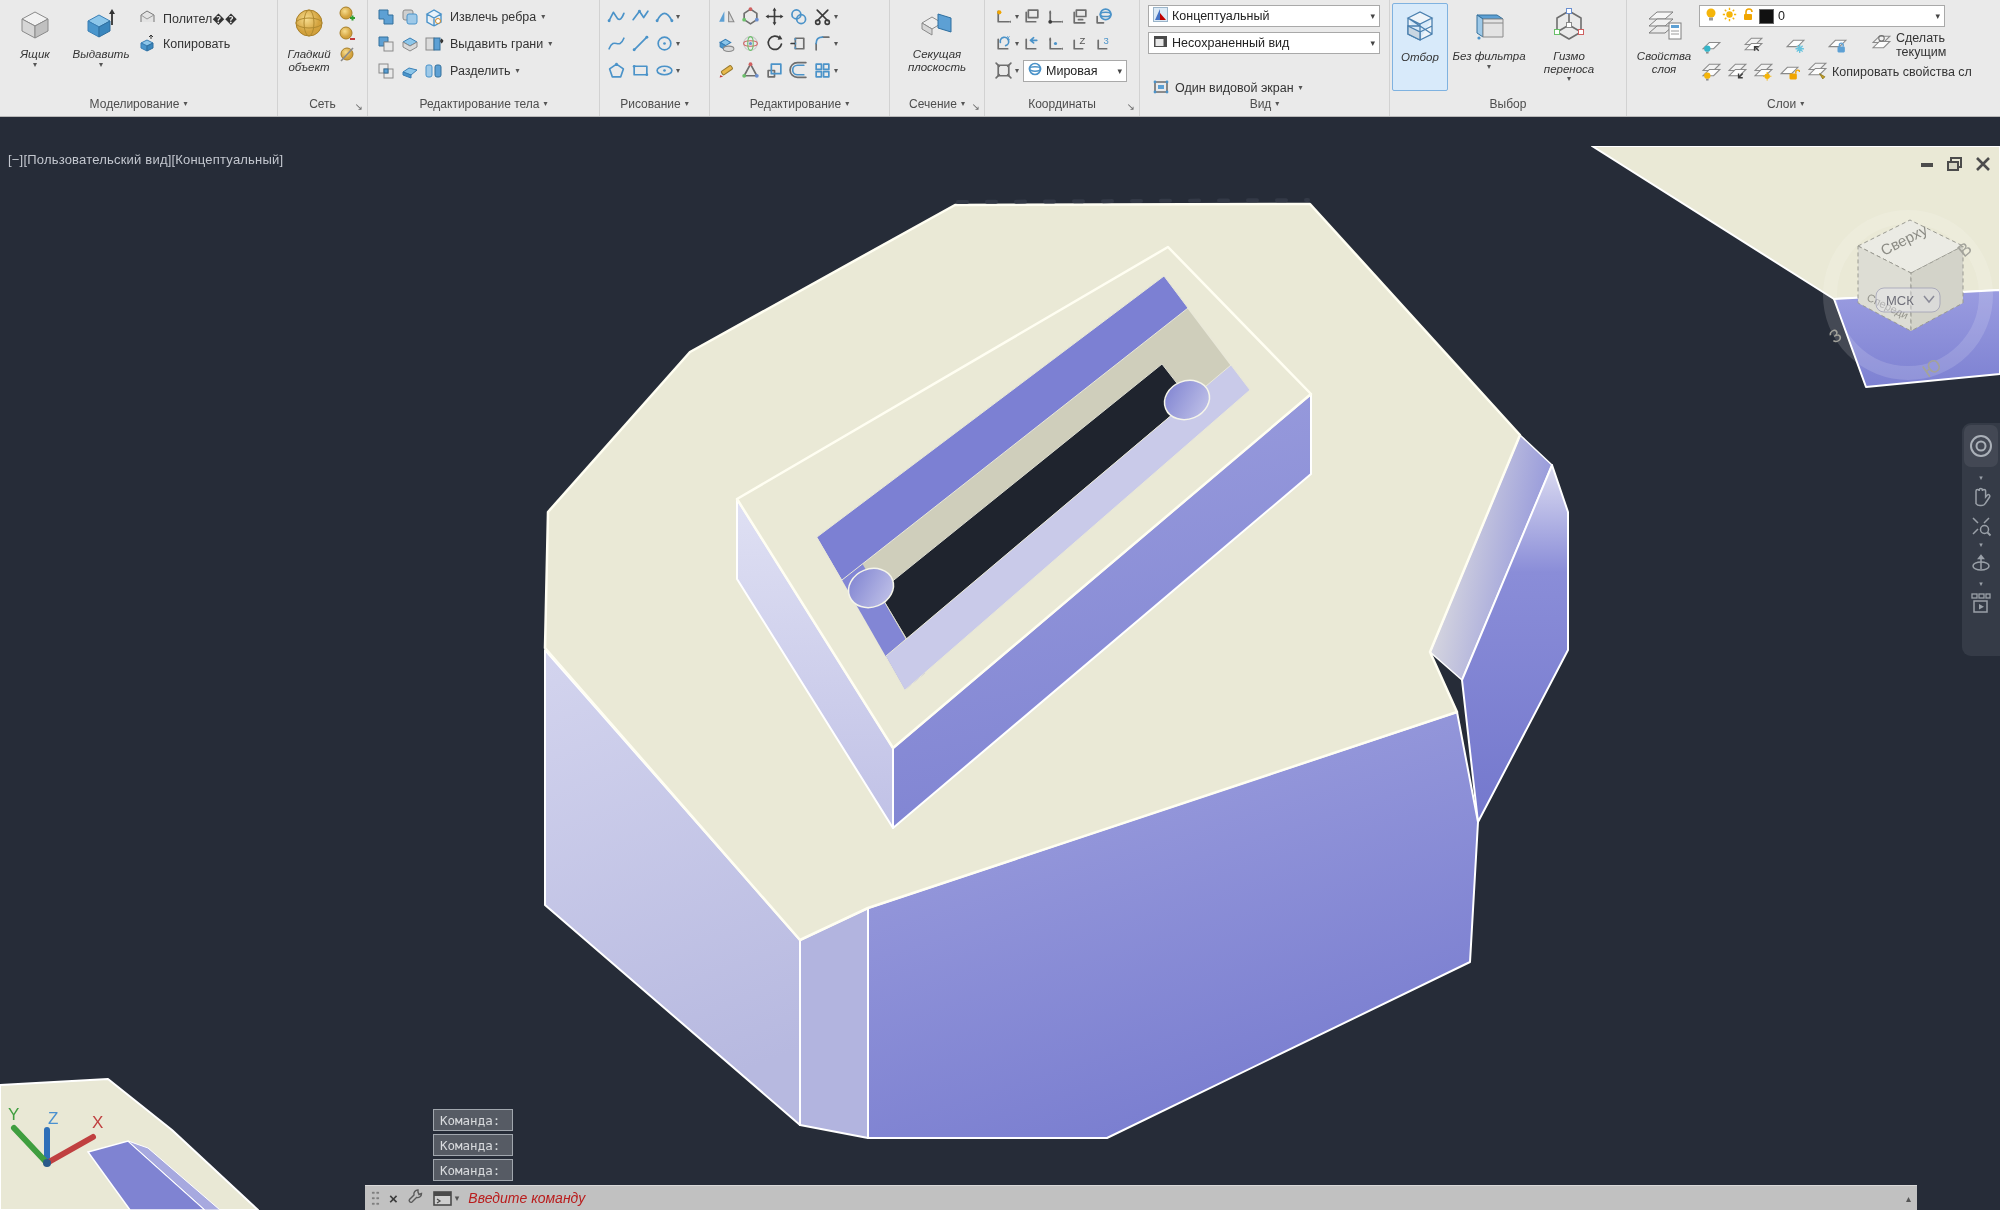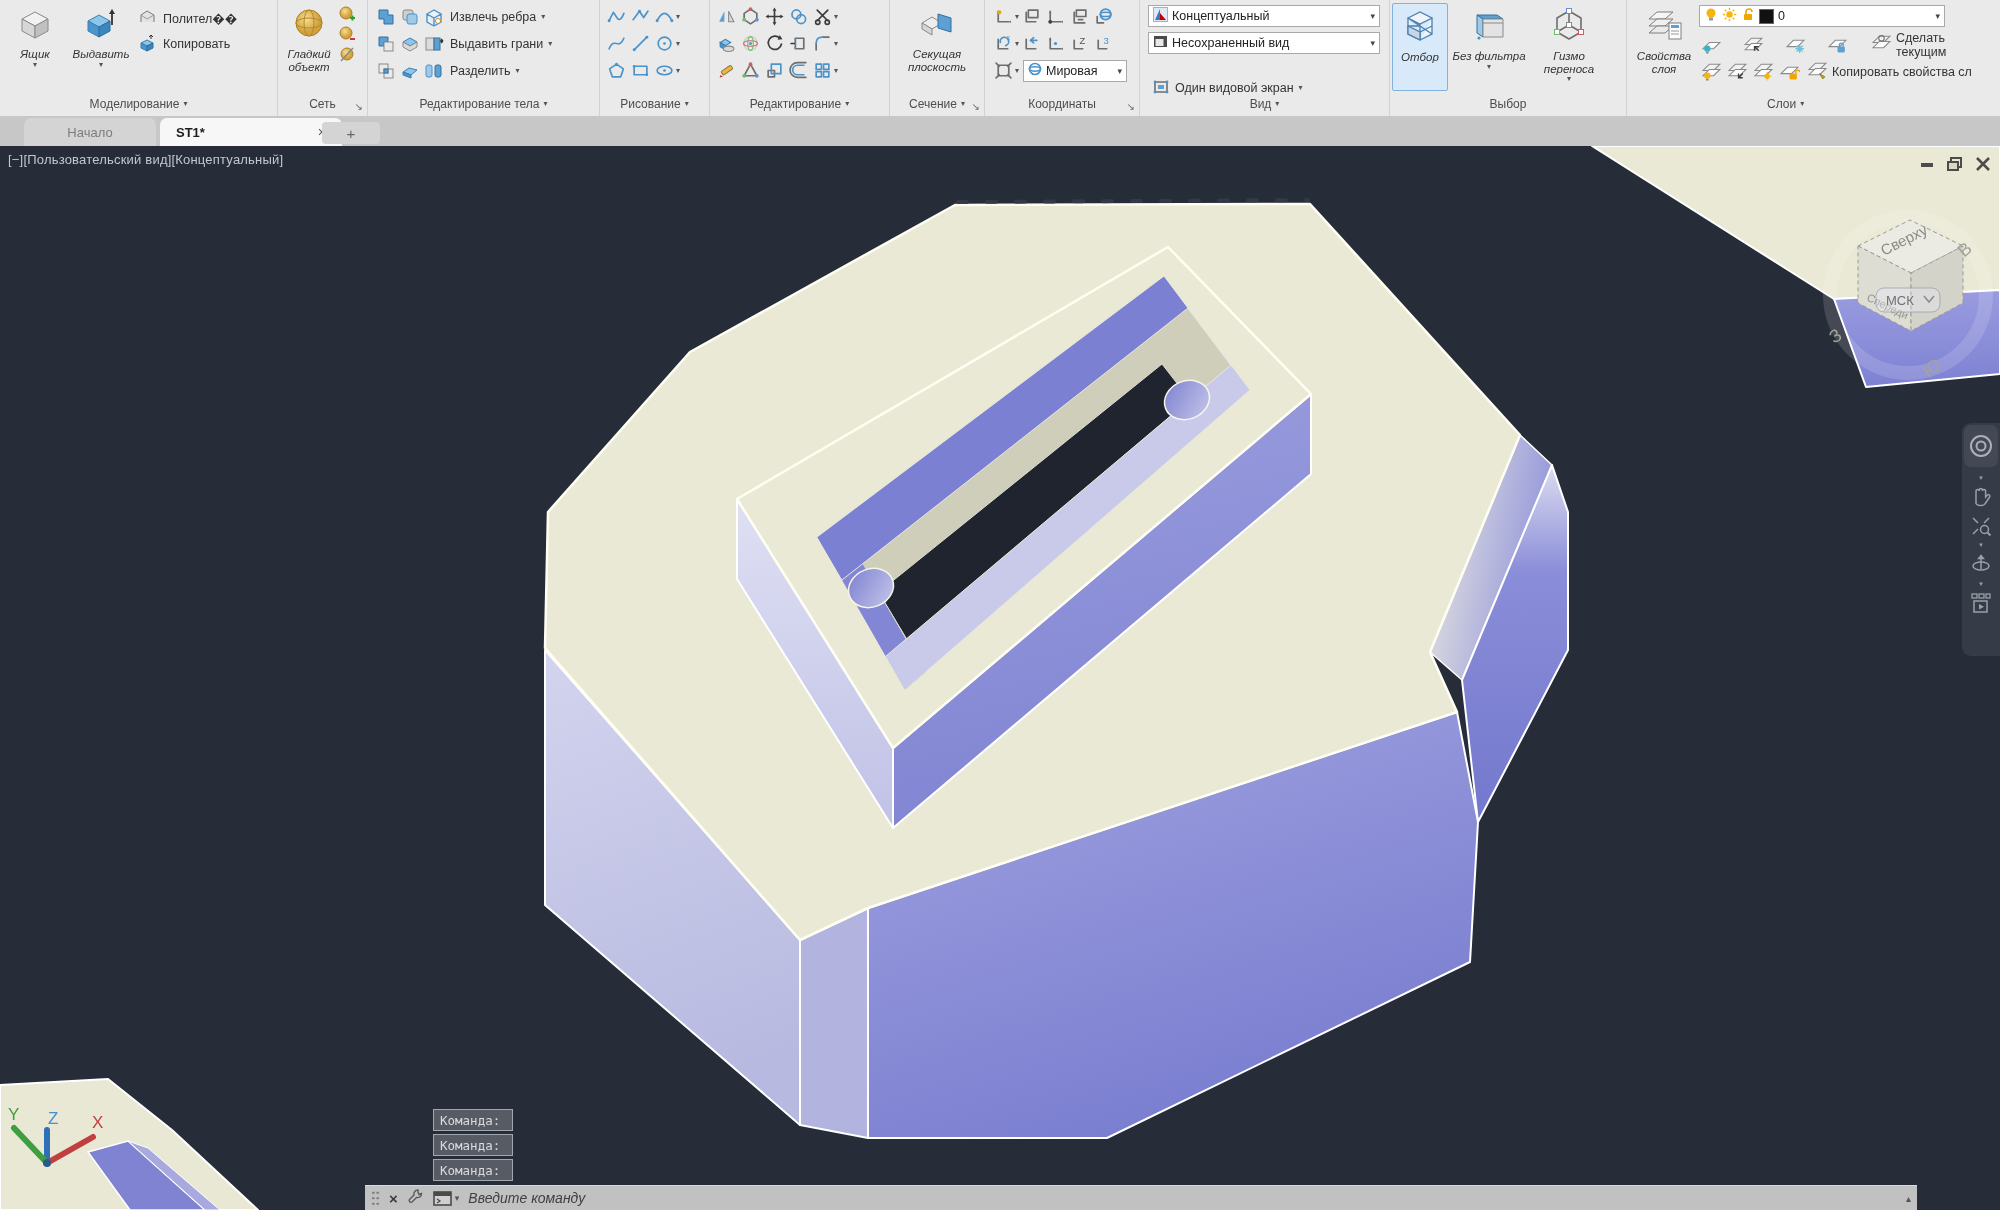--- a/index.html
+++ b/index.html
@@ -32,21 +32,21 @@
   #tab-st1 .tclose{margin-left:auto;color:#555;font-weight:normal;font-size:14px;}
   #tab-new{left:322px;top:6px;width:26px;height:22px;background:#d4d4d4;border-radius:4px;color:#666;display:flex;align-items:center;justify-content:center;font-size:15px;}
   
   #viewport{position:absolute;left:0;top:146px;width:2000px;height:1064px;background:#262c38;}
   #vplabel{position:absolute;left:8px;top:152px;font-size:13px;color:#c3c7cf;letter-spacing:.2px;}
   #winbtns{position:absolute;left:1918px;top:156px;display:flex;gap:10px;align-items:center;}
   
   .chip{position:absolute;left:433px;width:66px;height:20px;background:rgba(95,100,108,.85);border:1px solid rgba(170,175,182,.9);color:#d9dbde;font-family:"DejaVu Sans Mono",monospace;font-size:12.5px;display:flex;align-items:center;padding:0 6px;box-sizing:content-box;}
   
   #cmdbar{position:absolute;left:365px;top:1185px;width:1552px;height:25px;background:#c1c1c1;border-top:1px solid #d9d9d9;display:flex;align-items:center;gap:9px;padding:0 6px;box-sizing:border-box;}
-  #cmdtext{font-style:italic;font-size:14px;color:#404040;}
+  #cmdtext{font-style:italic;font-size:14px;color:#b91c1c;}
   #cmdup{margin-left:auto;font-size:10px;color:#555;}
   .dots{width:9px;height:17px;background-image:radial-gradient(circle,#7e7e7e 1.2px,transparent 1.4px);background-size:4.5px 5.5px;}
   
   #navbar{position:absolute;right:0;top:423px;width:38px;height:233px;background:rgba(66,72,84,.55);border-radius:9px 0 0 9px;display:flex;flex-direction:column;align-items:center;padding-top:2px;box-sizing:border-box;}
   #navbar .ncell{width:34px;display:flex;align-items:center;justify-content:center;}
   #navwheel{height:42px;background:rgba(255,255,255,.07);border-radius:7px;margin-bottom:6px;width:34px;}
   .ncar{color:#9aa0a8;font-size:7px;line-height:9px;}
 </style>
 </head>
 <body>
@@ -728,30 +728,20 @@
           </div>
         </div>
       </div>
       <div class="plabel" style="justify-content:flex-start;padding-left:140px;">
           <span>Слои</span>
           <span class="dd">▾</span>
         </div>
     </div>
   </div>
 
-  <div id="tabbar">
-    <div class="ftab" id="tab-start">
-        <span>Начало</span>
-      </div>
-    <div class="ftab" id="tab-st1">
-      <span>ST1*</span>
-      <span class="tclose">×</span>
-    </div>
-    <div class="ftab" id="tab-new">+</div>
-  </div>
 
   <div id="viewport"></div>
 
   <svg style="position:absolute;left:0;top:146px;" width="2000" height="1064" viewBox="0 146 2000 1064">
     <defs>
       <linearGradient id="gFront" x1="0" y1="0" x2="0.45" y2="1">
         <stop offset="0" stop-color="#cbcdec"></stop>
           <stop offset="0.35" stop-color="#9396da"></stop>
           <stop offset="1" stop-color="#7a7ed0"></stop>
       </linearGradient>

